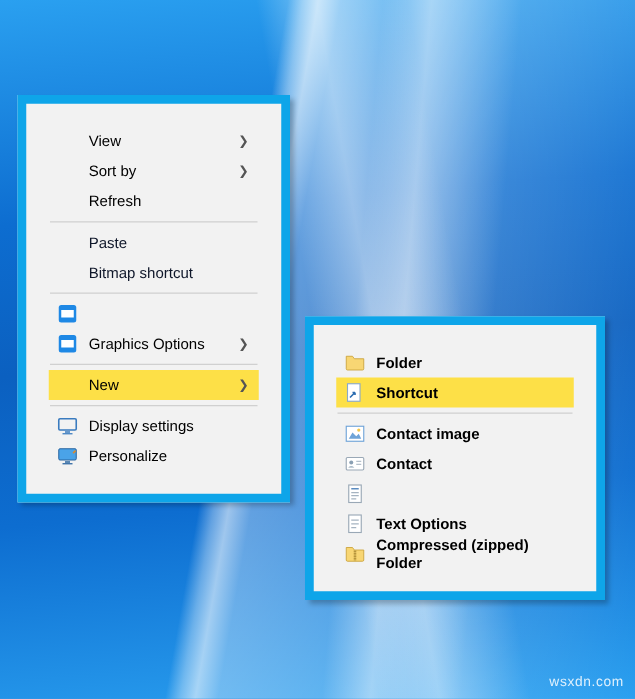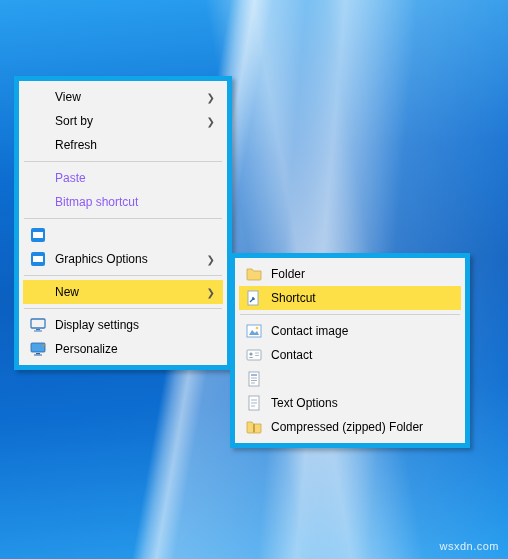--- a/index.html
+++ b/index.html
@@ -25,46 +25,47 @@
       position: absolute;
       bottom: 7px;
       right: 9px;
       color: rgba(255,255,255,0.85);
       font-size: 11px;
       letter-spacing: 0.5px;
     }
     .context-menu {
       position: absolute;
       background: #f2f2f2;
-      border: 5px solid #0ea5e9;
+      border: 7px solid #0ea5e9;
       box-shadow: 3px 3px 4px rgba(0,0,0,0.25);
-      padding: 4px;
+      padding: 18px;
       user-select: none;
     }
     .menu-primary {
       left: 14px;
       top: 76px;
       width: 218px;
     }
     .menu-sub {
-      left: 230px;
+      left: 244px;
       top: 253px;
       width: 240px;
+      font-weight: bold;
     }
     .menu-item {
       height: 24px;
       display: flex;
       align-items: center;
       padding: 0 8px 0 32px;
       color: #000;
       position: relative;
     }
     .menu-item.no-icon { padding-left: 32px; }
     .menu-item.highlight { background: #fde047; }
-    .menu-item.disabled { color: #8b5cf6; }
+    .menu-item.disabled { color: #0f172a; }
     .menu-sep {
       margin: 4px 1px;
       border: none;
       border-top: 1px solid #d0d0d0;
     }
     .menu-label { flex: 1; }
     .submenu-arrow {
       width: 10px;
       text-align: right;
       color: #555;

